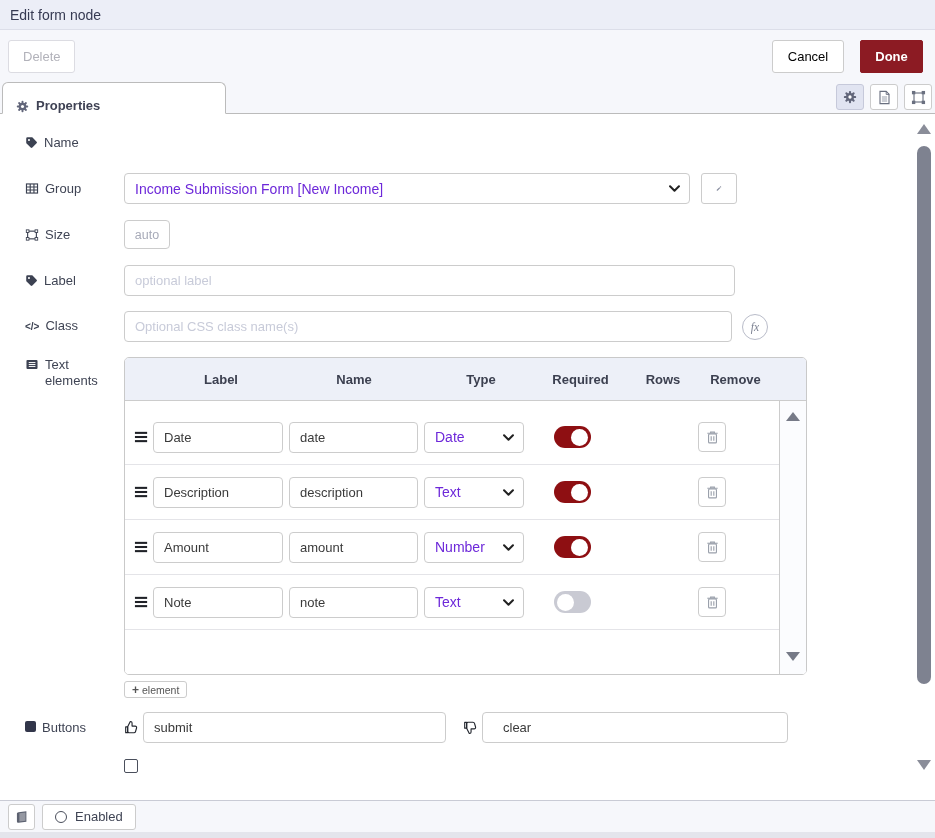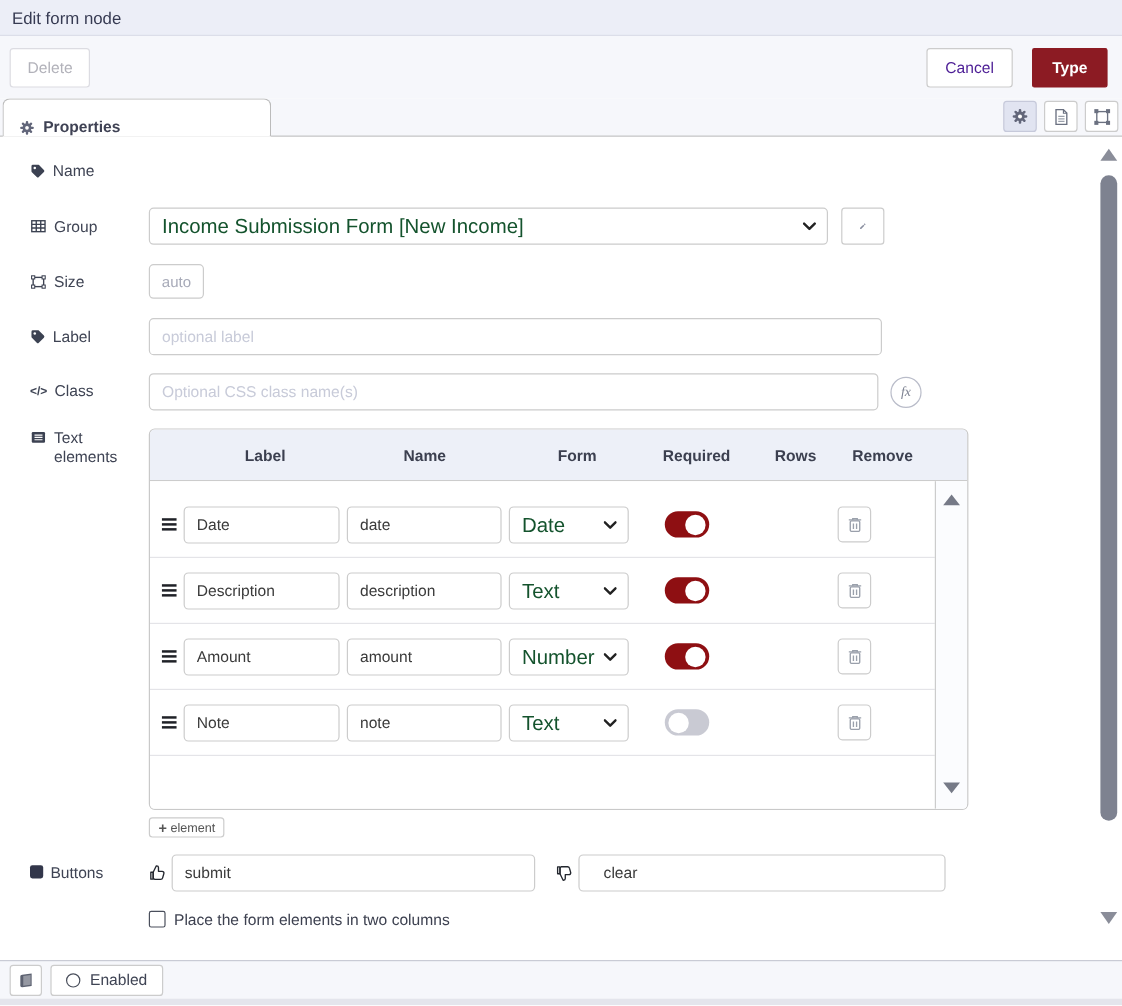--- a/index.html
+++ b/index.html
@@ -8,21 +8,21 @@
   
   .titlebar{height:30px;background:var(--titlebar_bg);border-bottom:1px solid #dcdee9;
             display:flex;align-items:center;padding-left:10px;box-sizing:border-box;}
   .titlebar .title{font-weight:normal;font-size:14px;color:#363a52;}
   
   .actionbar{height:52px;background:var(--panel_bg);position:relative;}
   .btn{font-family:inherit;font-size:13px;border:1px solid #ccc;background:#fff;border-radius:3px;
        height:33px;padding:0 14px;color:#666;cursor:pointer;}
   .btn-delete{position:absolute;left:8px;top:10px;color:#b2b2ba;border-color:#dcdce2;width:67px;}
   .actions-right{position:absolute;right:12px;top:10px;display:flex;gap:16px;}
-  .btn-cancel{width:72px;color:#4c1d95;}
+  .btn-cancel{width:72px;color:#000000;}
   .btn-done{width:63px;background:var(--accent);border-color:var(--accent);color:#fff;font-weight:bold;border-radius:2px;}
   
   .tabbar{height:32px;background:var(--panel_bg);position:relative;border-bottom:1px solid #bbb;box-sizing:border-box;}
   .tab{position:absolute;left:2px;top:0;width:224px;height:32px;box-sizing:border-box;background:#fff;
        border:1px solid #bbb;border-bottom:1px solid #fff;border-radius:6px 6px 0 0;z-index:2;
        display:flex;align-items:flex-end;gap:7px;padding-left:13px;cursor:pointer;}
   .tab .tab-label{font-weight:bold;color:#3f4254;}
   .tab-tools{position:absolute;right:3px;bottom:3px;display:flex;gap:6px;}
   .tool{width:28px;height:26px;border:1px solid #ccc;border-radius:3px;background:#fff;display:flex;
         align-items:center;justify-content:center;padding:0;cursor:pointer;}
@@ -31,21 +31,21 @@
   .content{position:relative;height:686px;background:#fff;box-sizing:border-box;padding:13px 0 0 25px;}
   .frow{display:flex;align-items:center;height:31px;margin-bottom:15px;}
   .frow-fe{display:flex;align-items:flex-start;margin-bottom:14px;height:auto;}
   .flabel{width:99px;flex:0 0 99px;display:flex;align-items:flex-start;gap:6px;color:#3f4454;line-height:16px;}
   .flabel .icn{flex:0 0 auto;margin-top:1px;}
   .inp{font-family:inherit;font-size:13px;color:#3a3a3a;border:1px solid #ccc;border-radius:4px;
        height:31px;box-sizing:border-box;padding:0 10px;background:#fff;}
   .inp::placeholder{color:#c8cbd9;}
   .w-big{width:611px;}
   .selwrap{position:relative;display:inline-block;}
-  .sel{-webkit-appearance:none;appearance:none;font-family:inherit;font-size:17px;color:#14532d;
+  .sel{-webkit-appearance:none;appearance:none;font-family:inherit;font-size:14px;color:#6d28d9;
        border:1px solid #ccc;border-radius:4px;height:31px;box-sizing:border-box;background:#fff;
        padding:0 24px 0 10px;width:100%;}
   .selwrap .chev{position:absolute;right:10px;top:12px;pointer-events:none;}
   .sel-group{width:566px;}
   .btn-pencil{width:36px;height:31px;margin-left:11px;display:inline-flex;align-items:center;justify-content:center;}
   .btn-auto{width:46px;height:29px;color:#a7aab8;font-size:12.5px;padding:0;border-radius:4px;}
   .w-class{width:608px;}
   .btn-fx{width:26px;height:26px;border-radius:50%;border:1px solid #b9bcc9;background:#fff;margin-left:10px;
           color:#7c8191;font-family:"Liberation Serif",serif;font-style:italic;font-size:11.5px;
           display:inline-flex;align-items:center;justify-content:center;cursor:pointer;}
@@ -193,21 +193,21 @@
 <div class="stage">
 
   <div class="titlebar">
     <span class="title">Edit form node</span>
   </div>
 
   <div class="actionbar">
     <button class="btn btn-delete">Delete</button>
     <div class="actions-right">
       <button class="btn btn-cancel">Cancel</button>
-      <button class="btn btn-done">Type</button>
+      <button class="btn btn-done">Done</button>
     </div>
   </div>
 
   <div class="tabbar">
     <div class="tab">
       <svg class="icn" width="13" height="13" viewBox="0 0 16 16">
           <use href="#i-gear"></use>
         </svg>
       <span class="tab-label">Properties</span>
     </div>
@@ -301,21 +301,21 @@
           </svg>
         <span>Text elements</span>
       </span>
 
       <div class="fe-col">
         <div class="fe-box">
           <div class="fe-head">
             <span class="hc hc-spacer"></span>
             <span class="hc hc-label">Label</span>
             <span class="hc hc-name">Name</span>
-            <span class="hc hc-type">Form</span>
+            <span class="hc hc-type">Type</span>
             <span class="hc hc-req">Required</span>
             <span class="hc hc-rows">Rows</span>
             <span class="hc hc-remove">Remove</span>
           </div>
           <div class="fe-body">
             <div class="fe-rows">
 
               <div class="fe-row">
                 <span class="drag">
                     <svg width="15" height="16" viewBox="0 0 16 16">
@@ -439,21 +439,20 @@
       <svg class="thumb-ic" width="15" height="15" viewBox="0 0 16 16">
           <g transform="scale(1,-1) translate(0,-16)">
             <use href="#i-thumbup"></use>
           </g>
         </svg>
       <input class="inp w-clear" value="clear" style="">
     </div>
 
     <div class="chkrow">
       <span class="checkbox"></span>
-      <span class="chklabel">Place the form elements in two columns</span>
     </div>
 
     <div class="vscroll">
       <span class="s-up"></span>
       <span class="s-thumb"></span>
       <span class="s-down"></span>
     </div>
   </div>
 
   <div class="footer">

